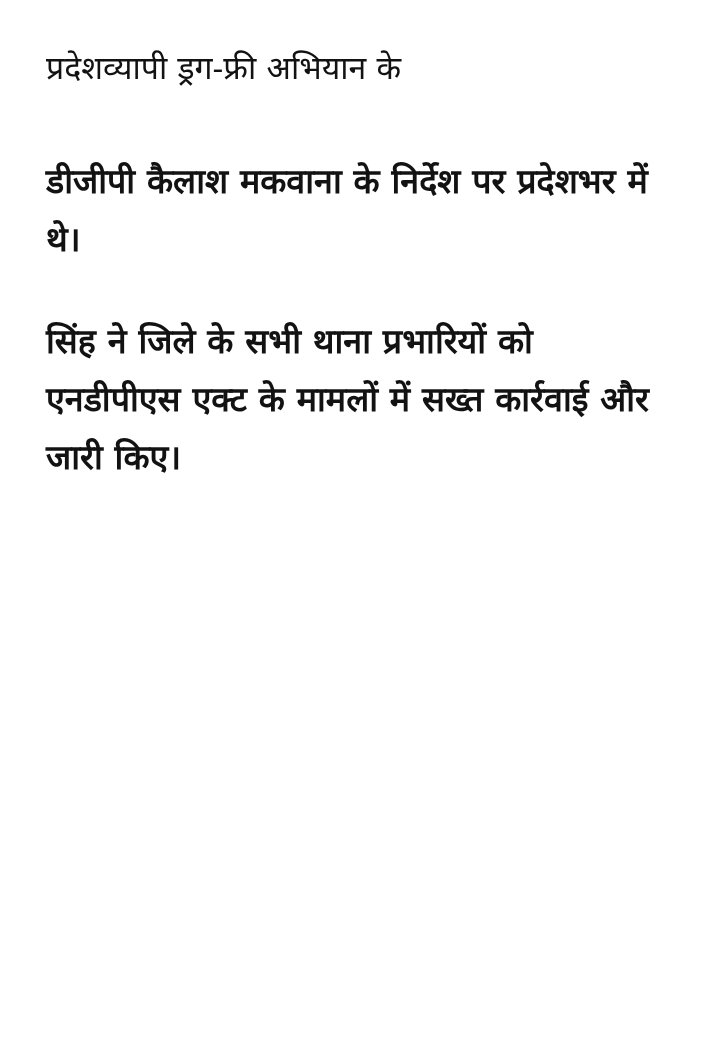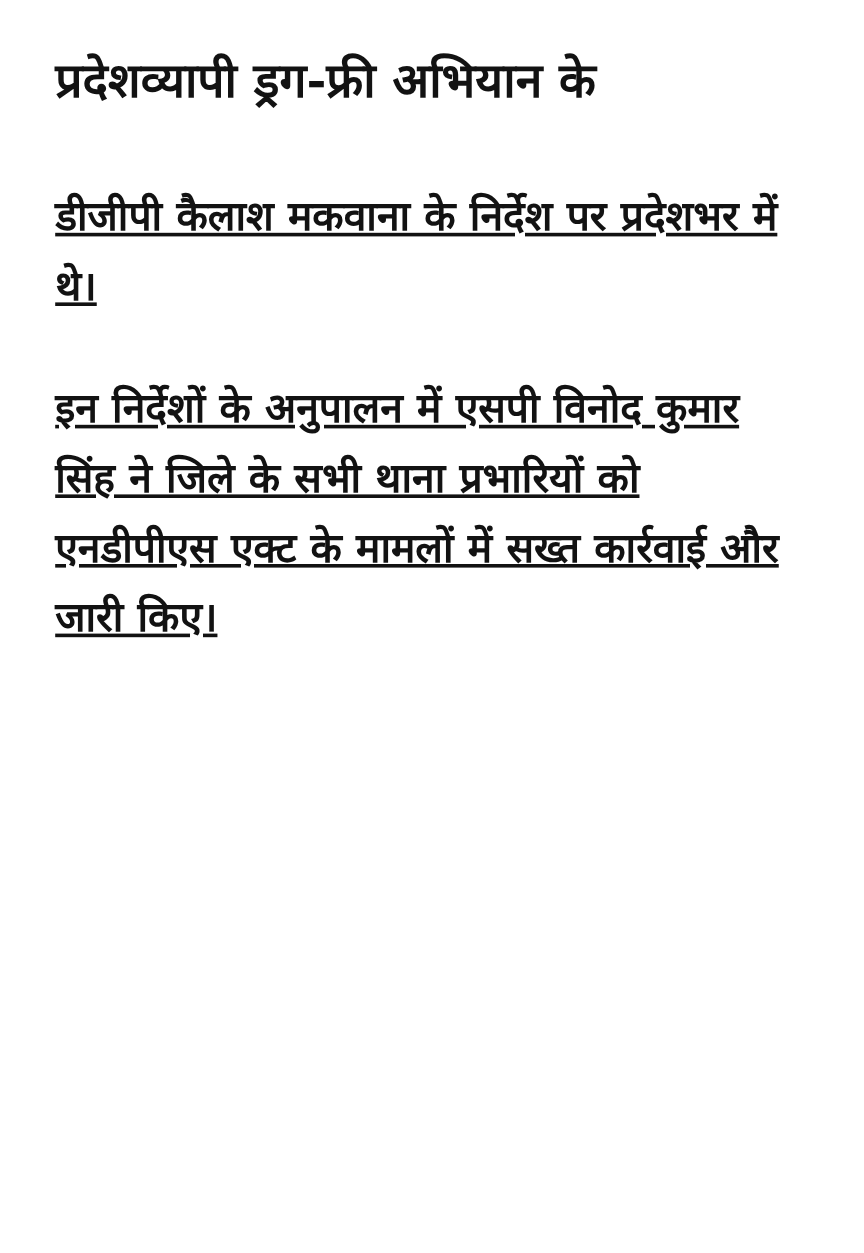--- a/index.html
+++ b/index.html
@@ -13,31 +13,30 @@
     overflow: hidden;
     font-family: "DejaVu Serif", "Liberation Serif", serif;
   }
   .article {
     padding: 28px 46px 0 46px;
     color: #121212;
     font-weight: 700;
   }
   h1.article-title {
     margin: 0 0 44px 0;
-    font-size: 40px;
+    font-size: 32px;
     line-height: 80px;
-    font-weight: 700;
+    font-weight: 400;
     letter-spacing: 0;
   }
   p.article-paragraph {
     margin: 0 0 44px 0;
     font-size: 34px;
     line-height: 58px;
     font-weight: 700;
-    text-decoration: underline;
   }
   .text-line {
     display: block;
     white-space: nowrap;
   }
 </style>
 </head>
 <body>
 
 <article class="article">
@@ -45,19 +44,18 @@
       <span class="text-line">प्रदेशव्यापी ड्रग-फ्री अभियान के</span>
     </h1>
 
   <section>
     <p class="article-paragraph">
         <span class="text-line">डीजीपी कैलाश मकवाना के निर्देश पर प्रदेशभर में</span>
         <span class="text-line">थे।</span>
       </p>
 
     <p class="article-paragraph">
-        <span class="text-line">इन निर्देशों के अनुपालन में एसपी विनोद कुमार</span>
         <span class="text-line">सिंह ने जिले के सभी थाना प्रभारियों को</span>
         <span class="text-line">एनडीपीएस एक्ट के मामलों में सख्त कार्रवाई और</span>
         <span class="text-line">जारी किए।</span>
       </p>
   </section>
 </article>
 
 </body></html>

